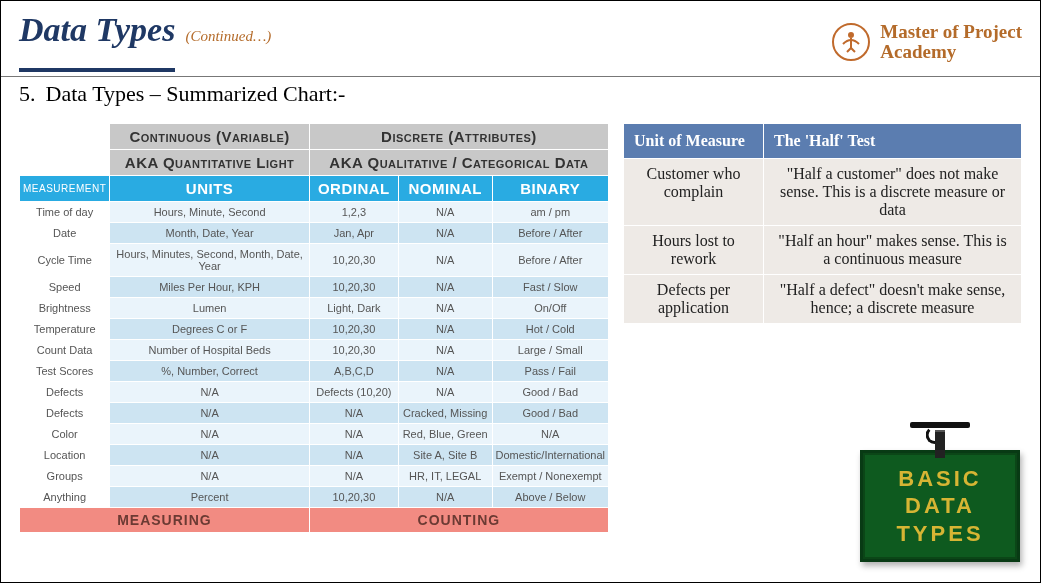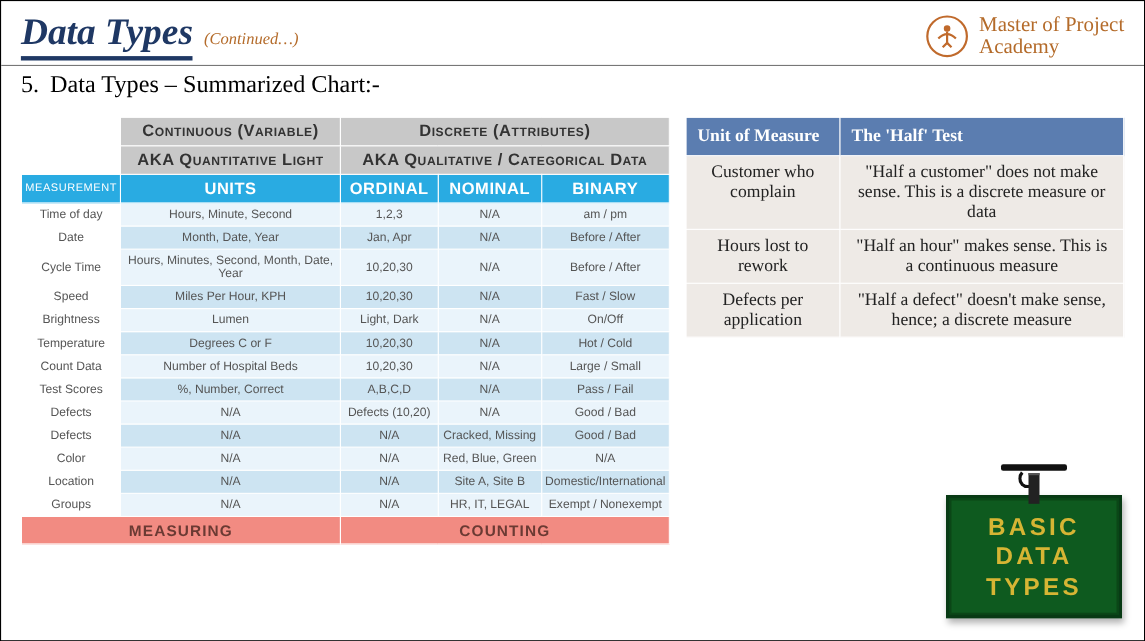--- a/index.html
+++ b/index.html
@@ -19,28 +19,28 @@
     padding: 10px 18px 4px 18px;
     border-bottom: 1px solid #777;
   }
   .title-block { display: flex; align-items: baseline; gap: 10px; }
   .main-title {
     color: #1f3864;
     font-size: 34px;
     font-weight: bold;
     font-style: italic;
     border-bottom: 4px solid #1f3864;
-    padding-bottom: 2px;
+    padding-bottom: 19px;
   }
   .cont {
     color: #b46b2a;
     font-style: italic;
     font-size: 15px;
   }
-  .brand { display: flex; align-items: center; gap: 10px; }
+  .brand { display: flex; align-items: center; gap: 10px; font-weight: bold; }
   .brand-icon {
     width: 38px; height: 38px; border: 2px solid #c06a2c; border-radius: 50%;
     display: flex; align-items: center; justify-content: center; color: #c06a2c;
   }
   .brand-icon svg { width: 24px; height: 24px; }
   .brand-text { color: #b46b2a; font-size: 19px; line-height: 1.05; }
   .content { padding: 8px 18px; display: flex; gap: 14px; }
   .sect-title { font-size: 22px; color: #000; margin: 4px 0 8px 18px; }
   .sect-title .num { margin-right: 10px; }
   .left { width: 590px; }
@@ -231,20 +231,27 @@
             <td>Site A, Site B</td>
             <td>Domestic/International</td>
           </tr>
           <tr class="r0">
             <td class="mc">Groups</td>
             <td>N/A</td>
             <td>N/A</td>
             <td>HR, IT, LEGAL</td>
             <td>Exempt / Nonexempt</td>
           </tr>
+          <tr class="r1">
+            <td class="mc">Anything</td>
+            <td>Percent</td>
+            <td>10,20,30</td>
+            <td>N/A</td>
+            <td>Above / Below</td>
+          </tr>
         </tbody>
       <tbody>
           <tr class="foot">
         <td colspan="2">MEASURING</td>
         <td colspan="3">COUNTING</td>
       </tr>
     </tbody>
       </table>
   </div>
 

